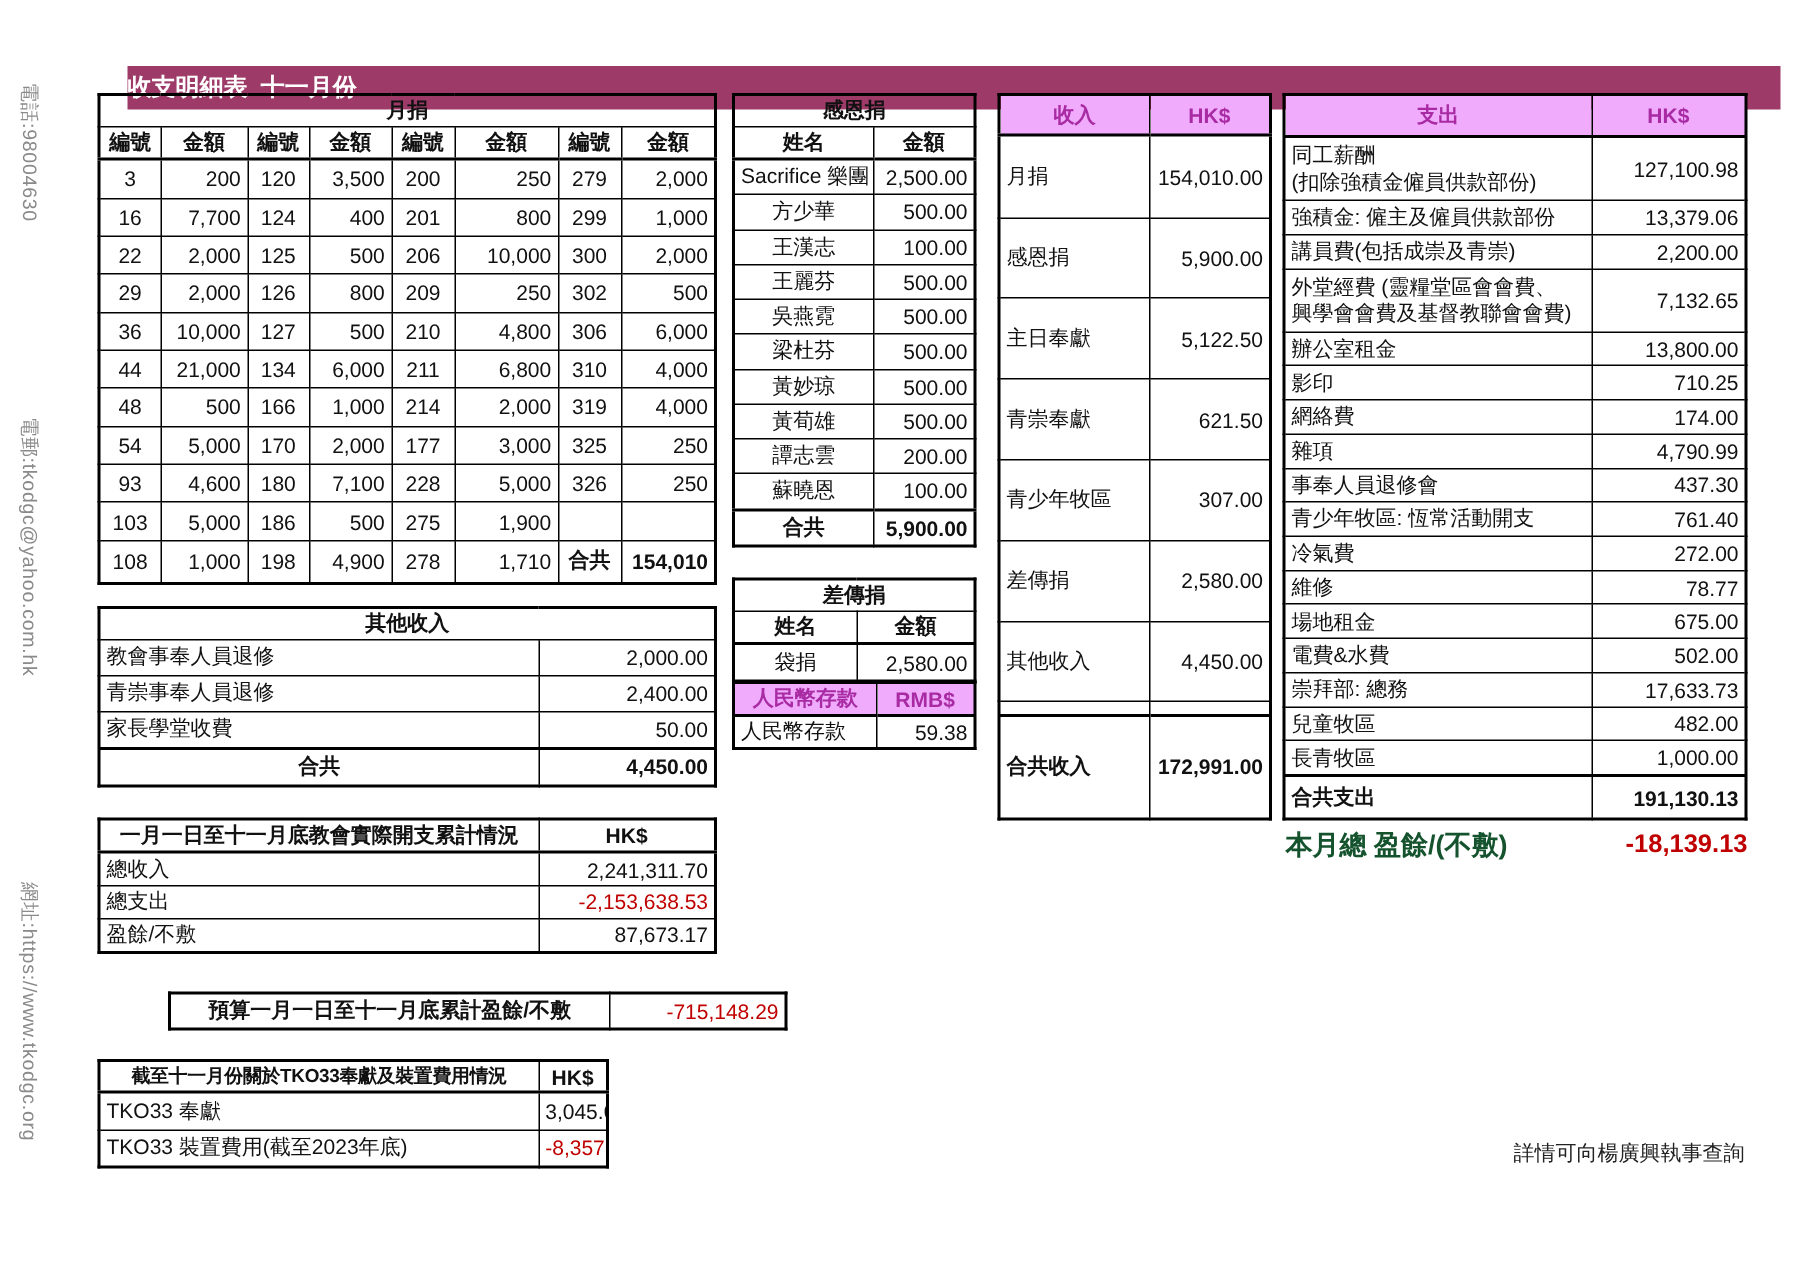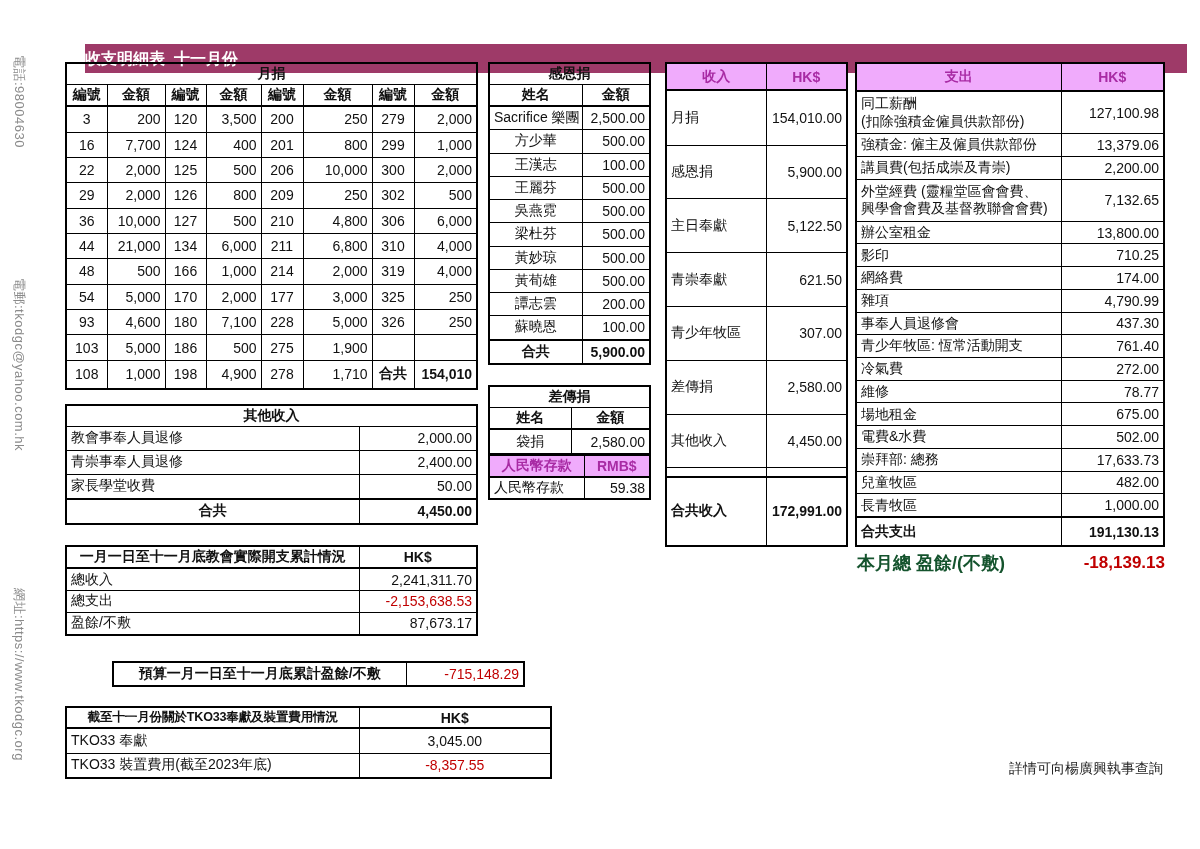--- a/index.html
+++ b/index.html
@@ -539,21 +539,21 @@
         </colgroup>
       <tbody>
         <tr>
           <td style="text-align:center; font-weight:bold;">預算一月一日至十一月底累計盈餘/不敷</td>
           <td class="neg" style="text-align:right;">-715,148.29</td>
         </tr>
       </tbody>
     </table>
   </div>
 
-  <div class="tblbox" style="left:65px; top:706px; width:487px; height:73px;">
+  <div class="tblbox" style="left:65px; top:706px; width:341px; height:73px;">
     <table class="tbl-tko lbl-left">
       <colgroup>
           <col style="width:293px">
           <col>
         </colgroup>
       <thead>
         <tr class="cols-row">
           <th class="fit">截至十一月份關於TKO33奉獻及裝置費用情況</th>
           <th>HK$</th>
         </tr>

